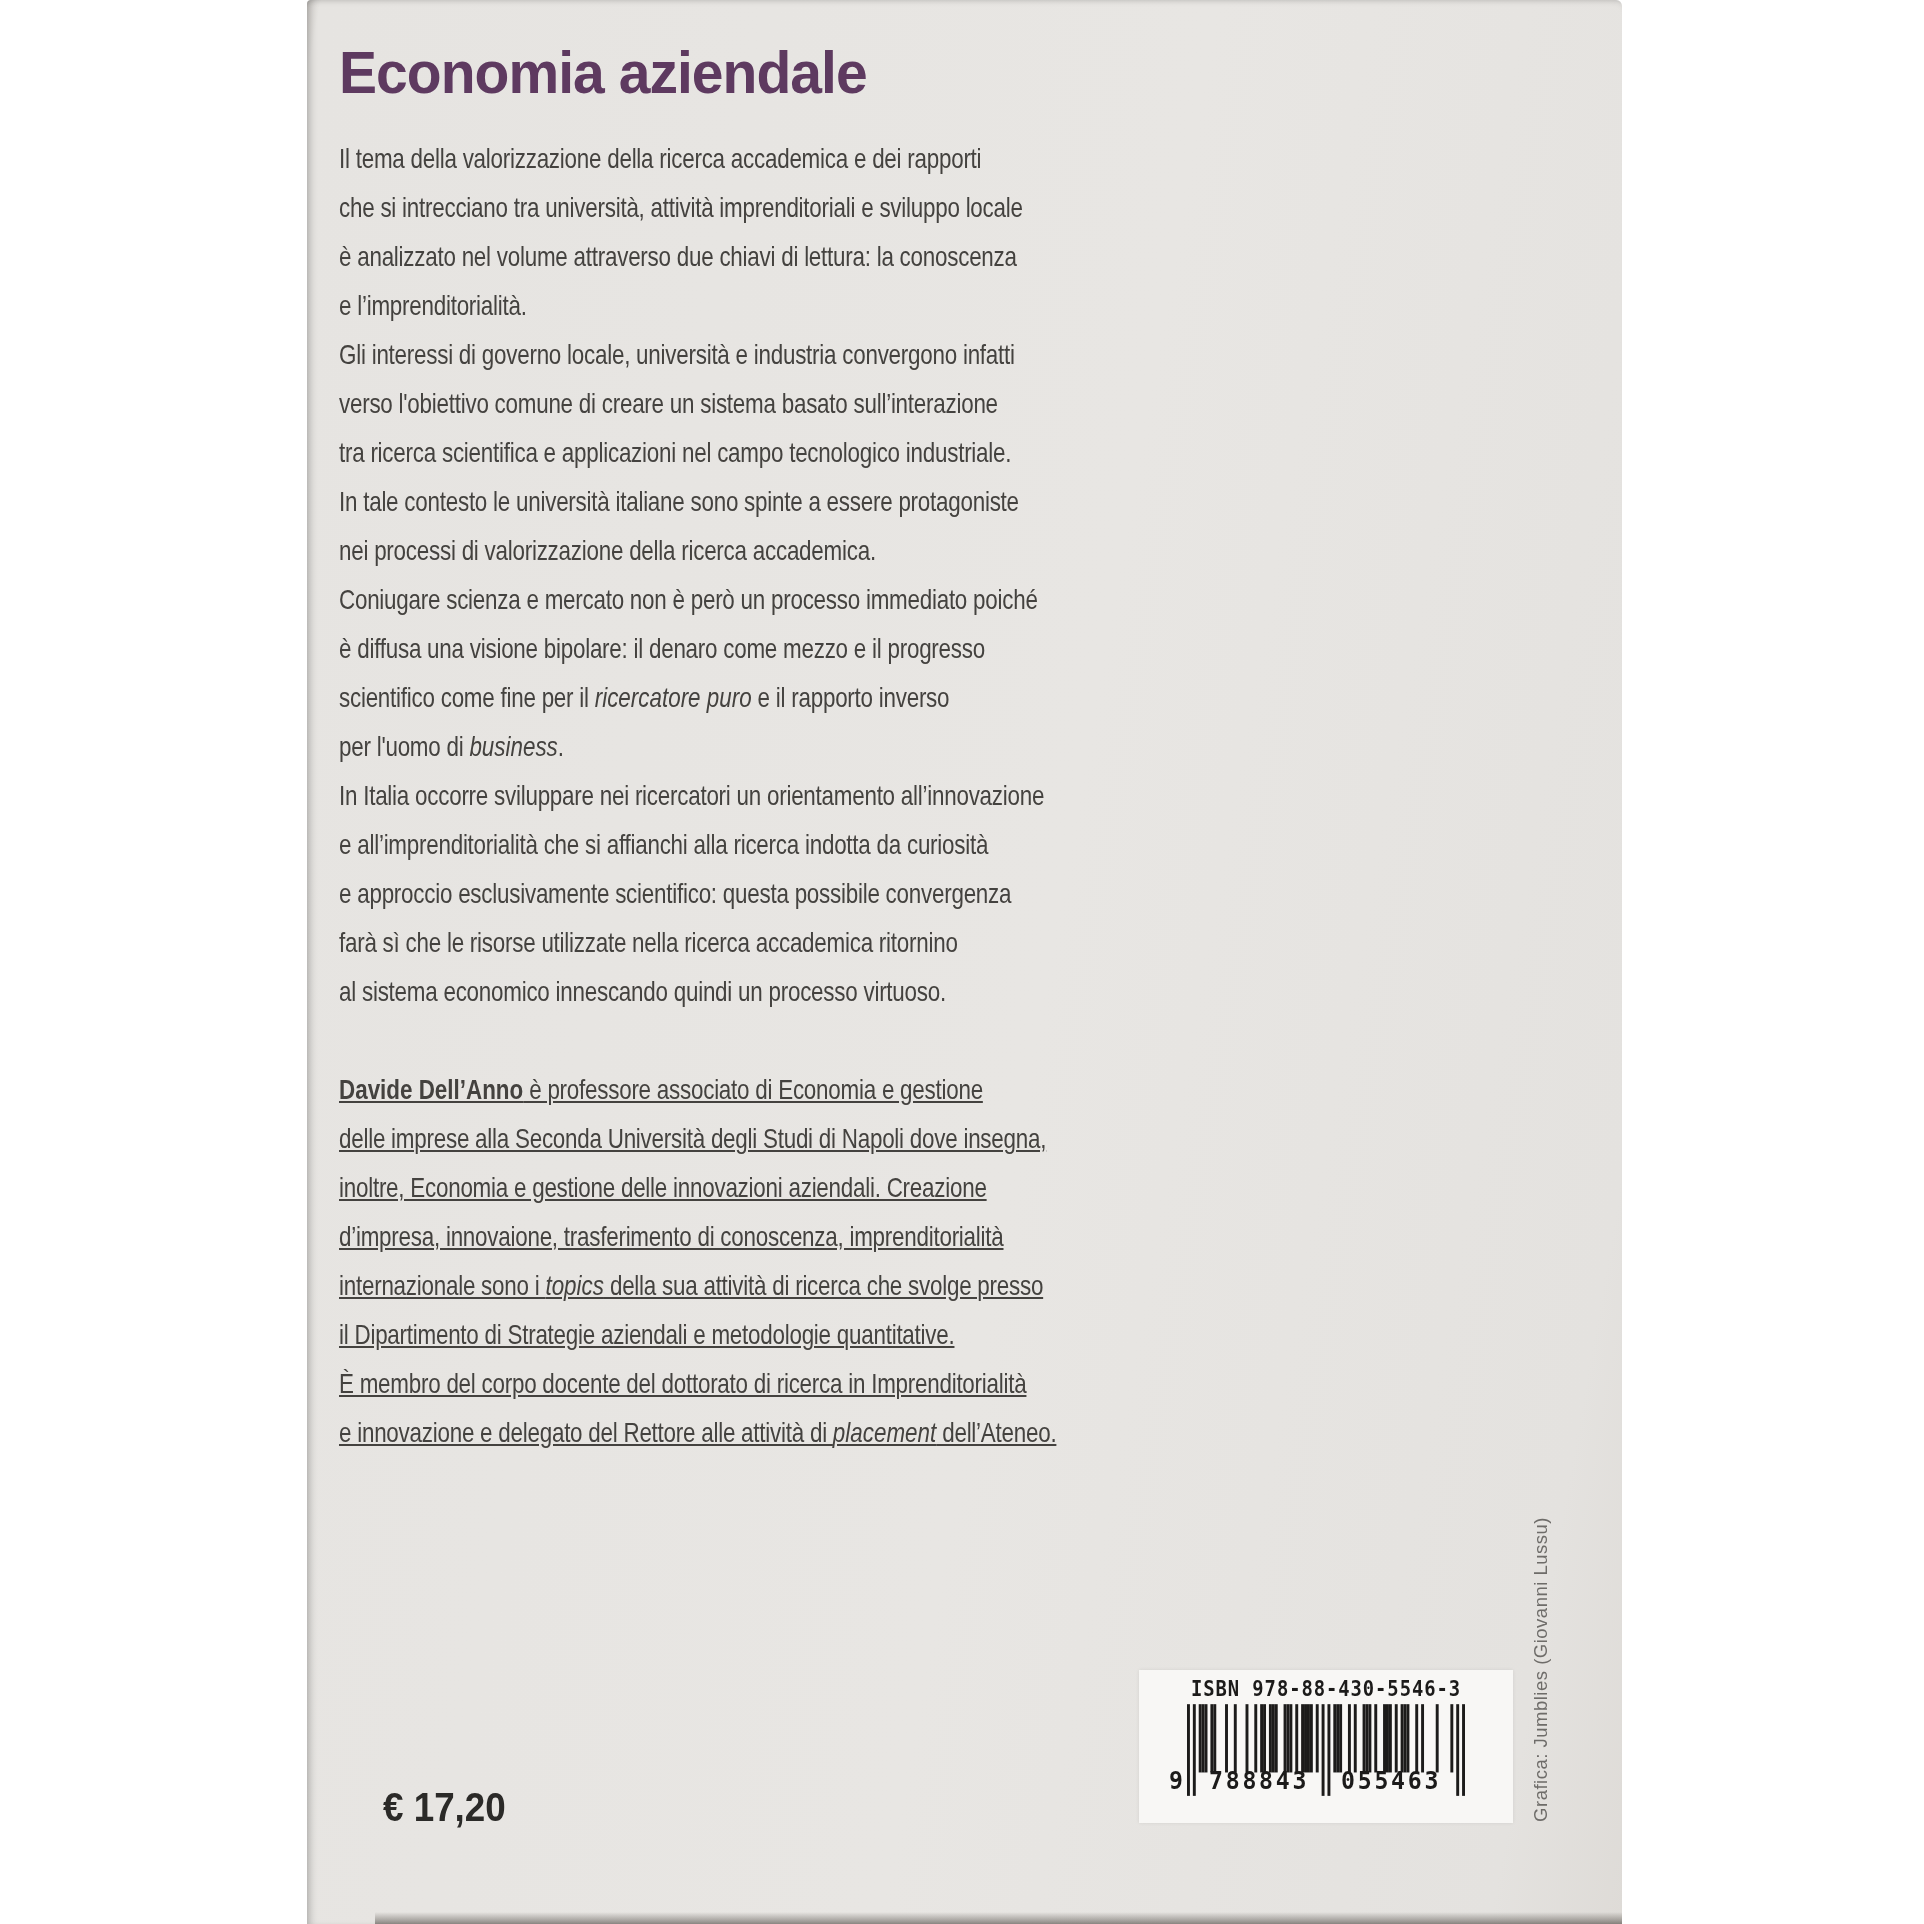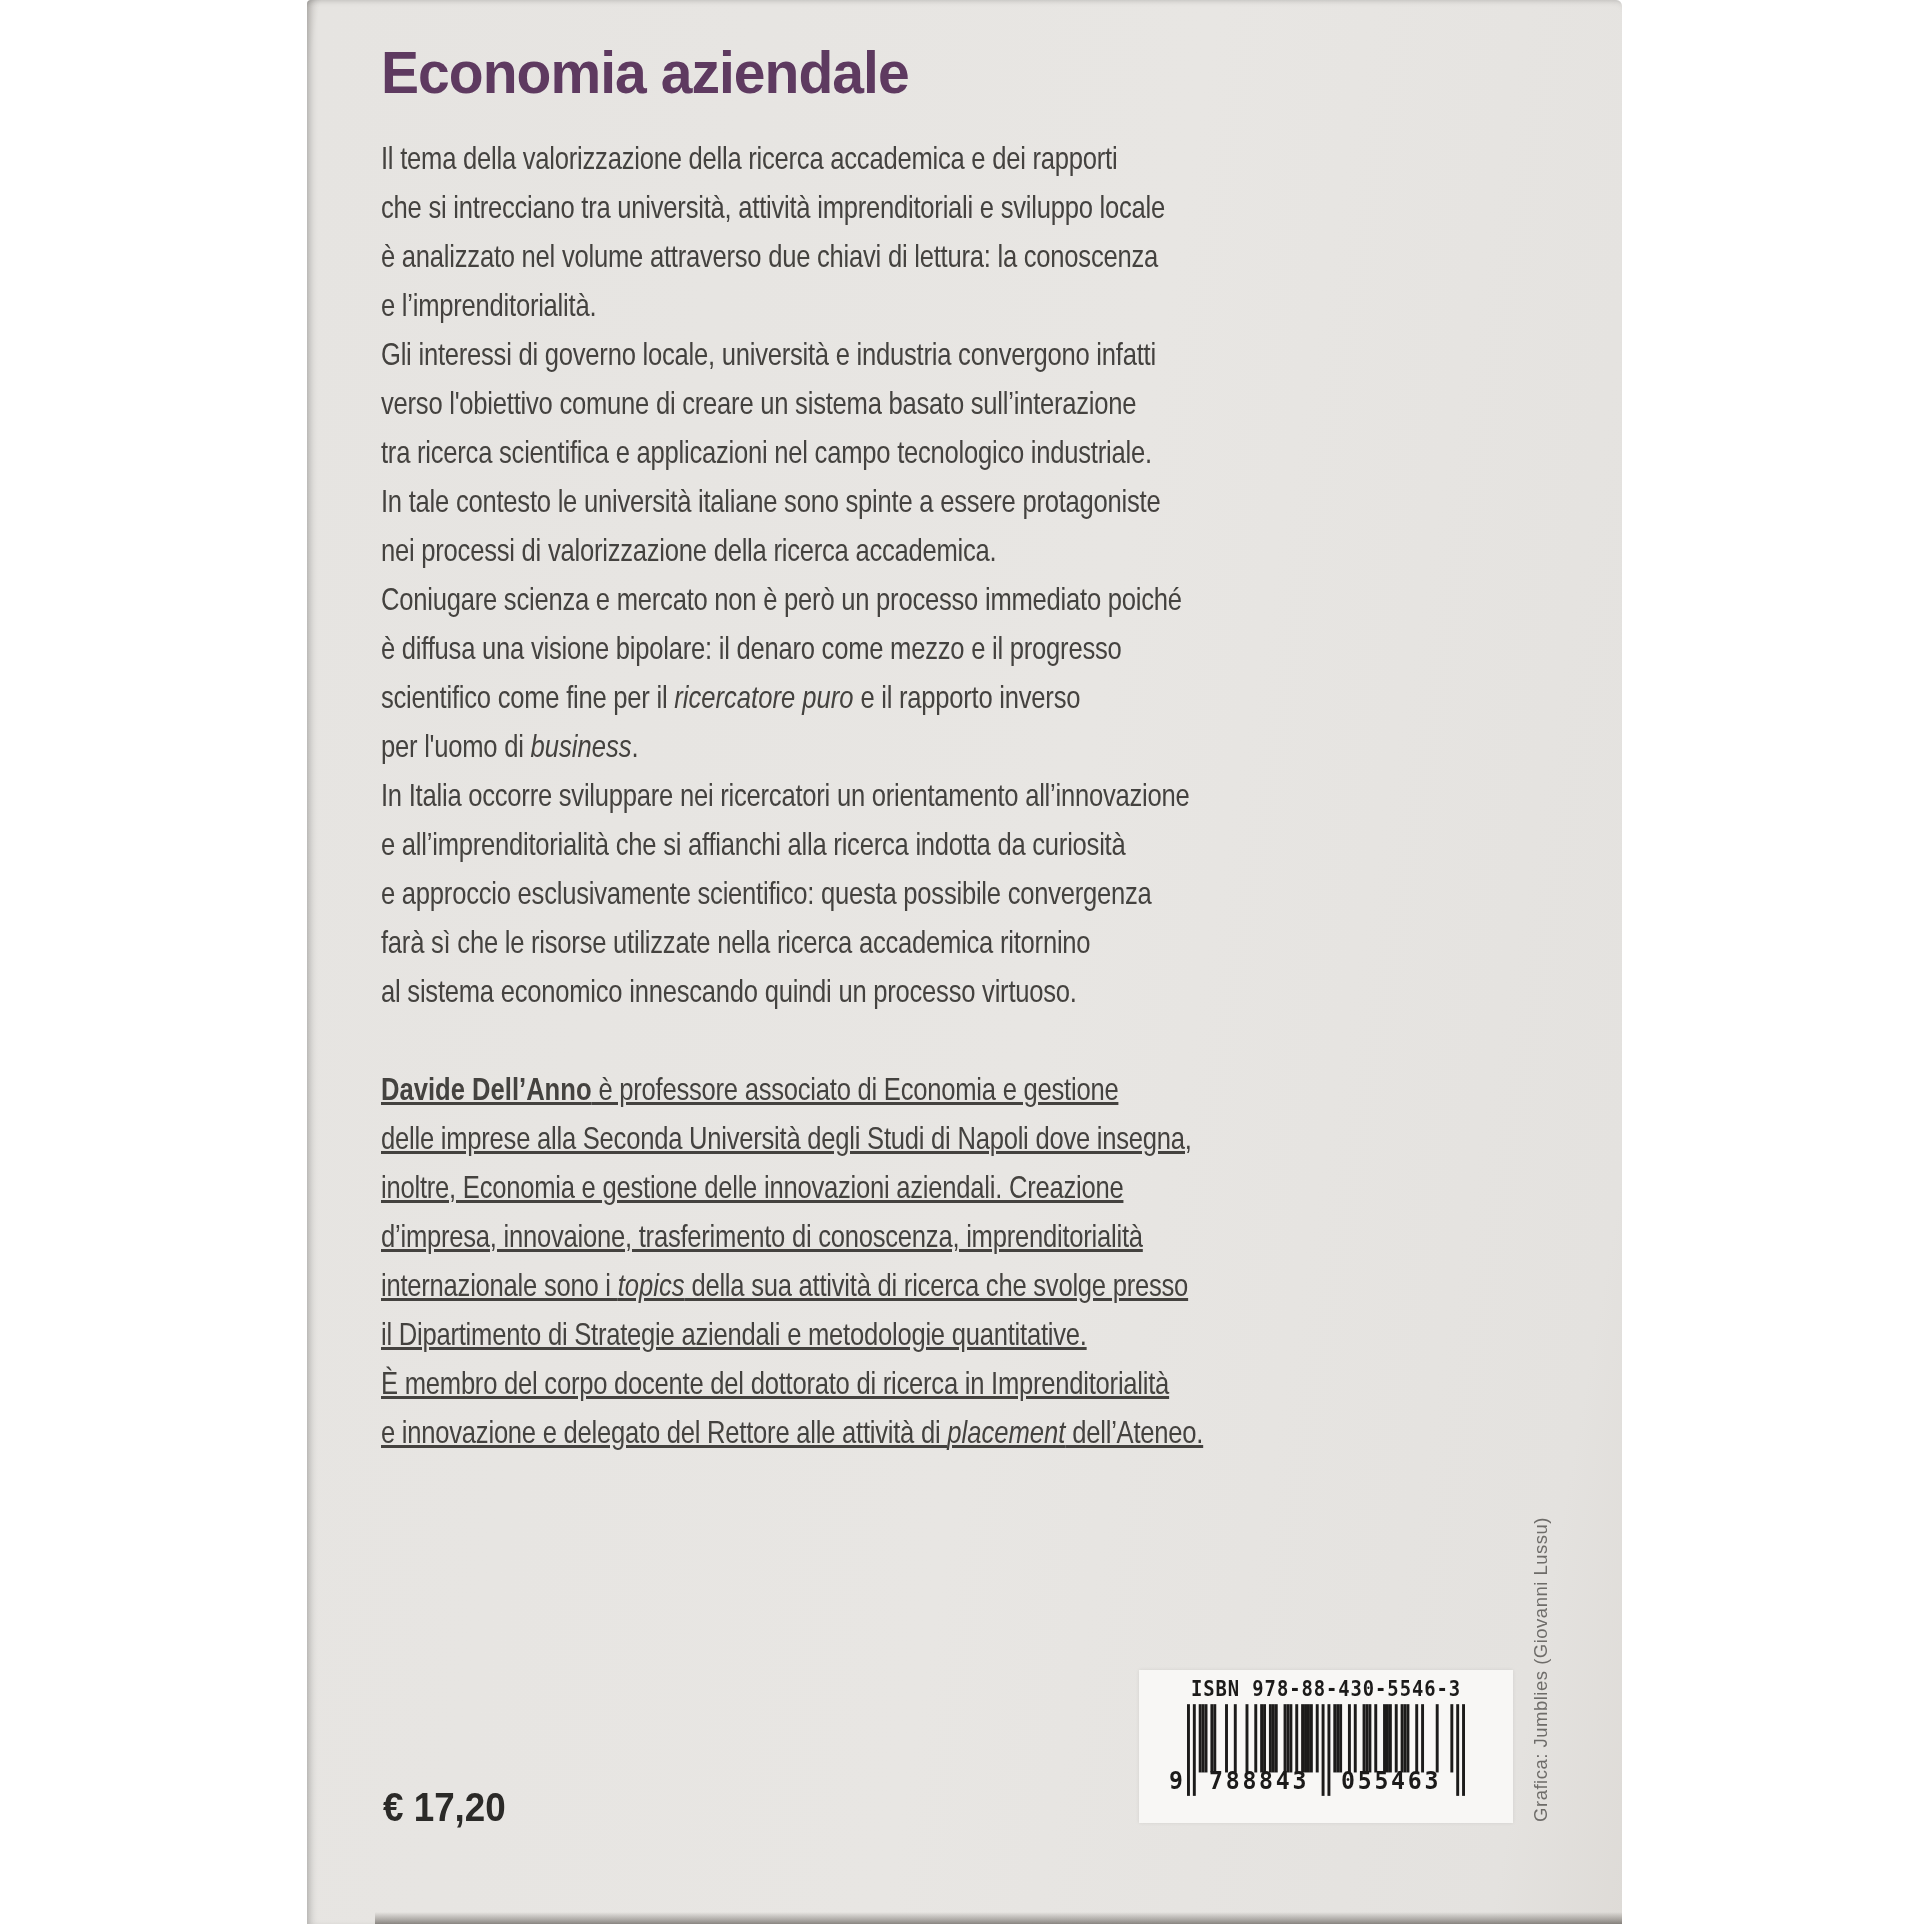--- a/index.html
+++ b/index.html
@@ -8,26 +8,26 @@
   .book{
     position:absolute;left:307px;top:0;width:1315px;height:1924px;
     background:linear-gradient(100deg,#d8d5d1 0px,#e6e4e1 13.7px,#e8e6e3 55%,#e4e2df 92%,#dedbd7 100%);
     border-radius:3.9px 5.9px 0 0;
     box-shadow:inset 6.8px 0 8.8px -4.9px rgba(0,0,0,.28), inset 0 5.9px 7.8px -5.9px rgba(0,0,0,.18);
   }
   .book::after{ 
     content:'';position:absolute;left:68px;right:0;bottom:0;height:11.7px;
     background:linear-gradient(to bottom,rgba(0,0,0,0) 0%,rgba(52,46,40,.5) 100%);
   }
-  .text-col{position:absolute;left:32px;top:41px;right:41px;margin-left:42px;}
+  .text-col{position:absolute;left:32px;top:41px;right:41px;}
   h1.title{
     margin:0 0 29px 0;font-size:60px;line-height:64px;font-weight:bold;
     letter-spacing:-1px;transform:scaleX(.95);transform-origin:0 50%;
   }
-  .para{font-size:32px;letter-spacing:-0.3px;font-weight:500;}
+  .para{font-size:28px;letter-spacing:-0.3px;font-weight:500;}
   .para .line{line-height:49px;white-space:nowrap;transform:scaleX(.8);transform-origin:0 50%;}
   .para .line i{letter-spacing:0;}
   .para.bio{margin-top:49px;}
   .para.bio b{letter-spacing:0;}
   .price{
     position:absolute;left:76px;top:1785px;font-size:40px;font-weight:bold;
     letter-spacing:0;transform:scaleX(.92);transform-origin:0 50%;
   }
   .credit{
     position:absolute;left:1223px;bottom:102px;

